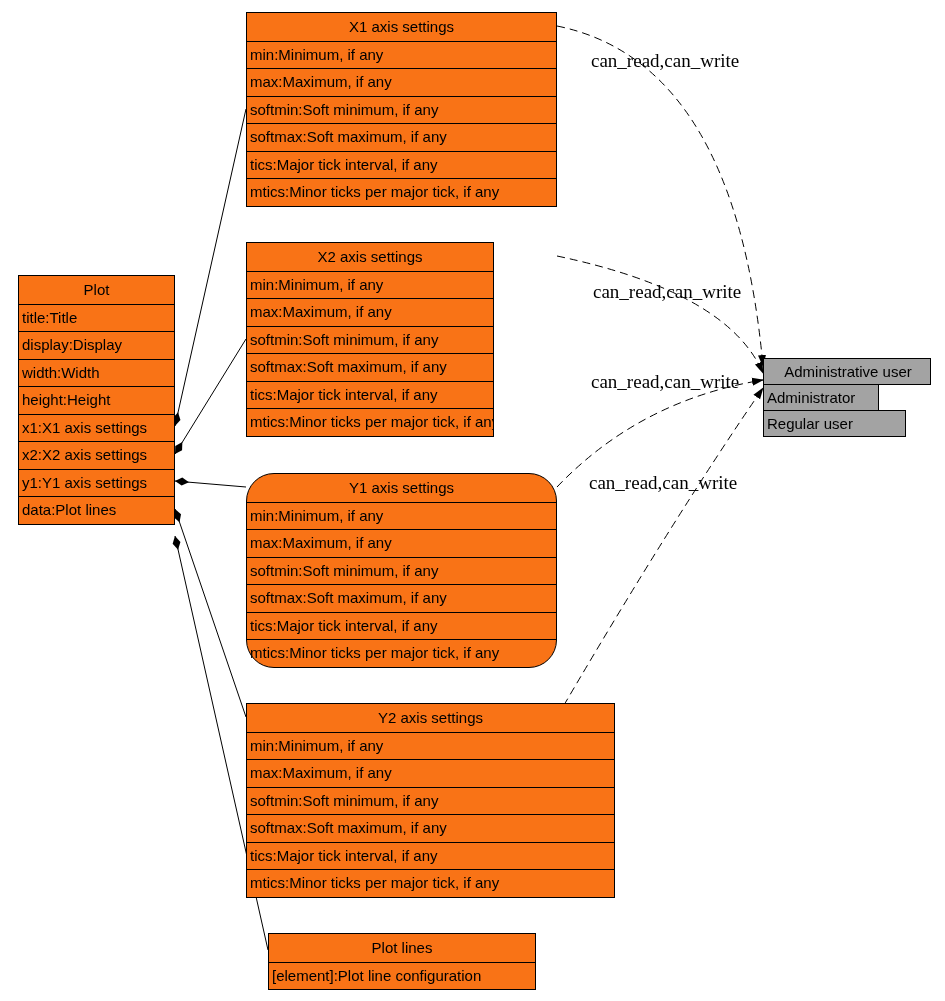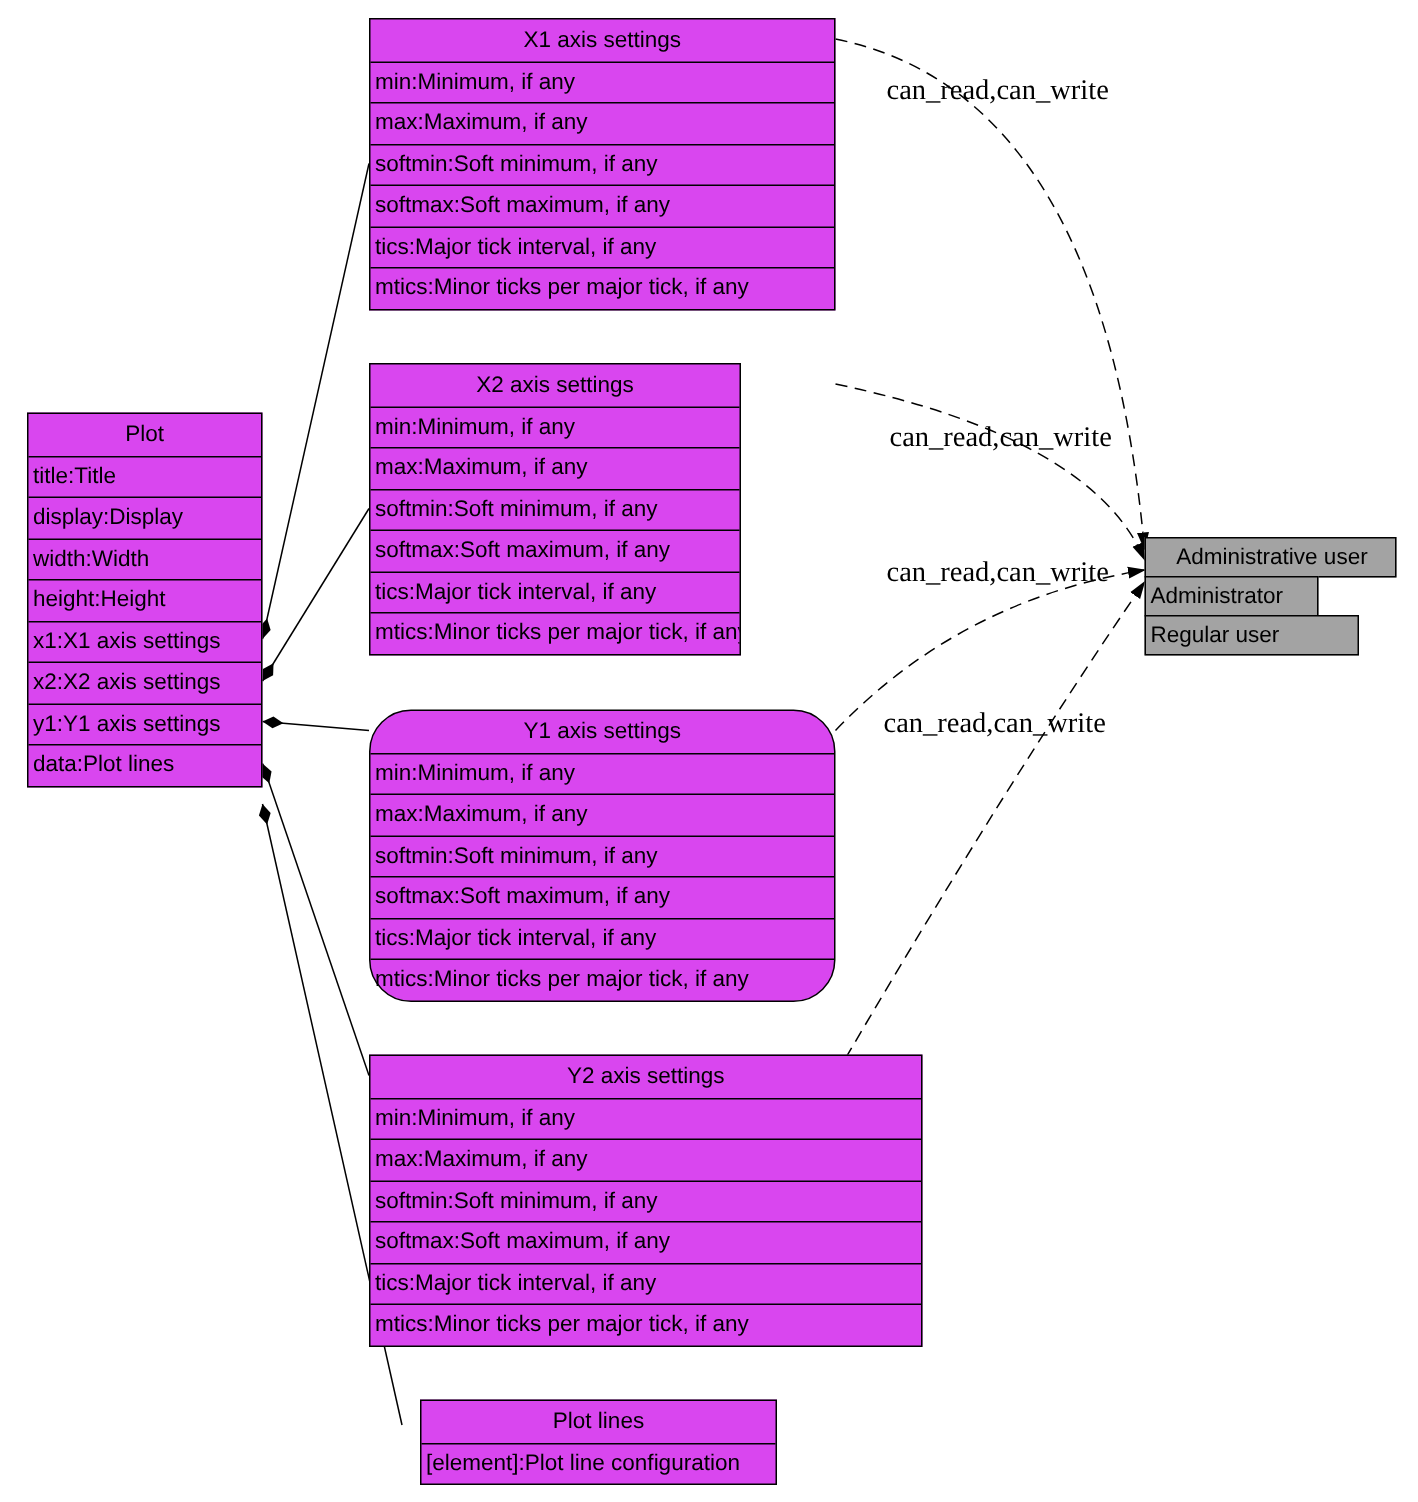--- a/index.html
+++ b/index.html
@@ -33,21 +33,21 @@
   .edges-layer path.dashed {
     fill: none;
     stroke: #000000;
     stroke-width: 1;
     stroke-dasharray: 8 5;
   }
   .uml-box {
     position: absolute;
     box-sizing: border-box;
     border: 1px solid #000000;
-    background: #d946ef;
+    background: #f97316;
   }
   .uml-title {
     box-sizing: border-box;
     height: 27.5px;
     line-height: 27.5px;
     text-align: center;
     white-space: nowrap;
     overflow: hidden;
   }
   .uml-row {
@@ -153,21 +153,21 @@
   <div class="uml-box" style="left:246px; top:703px; width:369px;">
     <div class="uml-title">Y2 axis settings</div>
     <div class="uml-row">min:Minimum, if any</div>
     <div class="uml-row">max:Maximum, if any</div>
     <div class="uml-row">softmin:Soft minimum, if any</div>
     <div class="uml-row">softmax:Soft maximum, if any</div>
     <div class="uml-row">tics:Major tick interval, if any</div>
     <div class="uml-row">mtics:Minor ticks per major tick, if any</div>
   </div>
 
-  <div class="uml-box" style="left:280px; top:933px; width:238px;">
+  <div class="uml-box" style="left:268px; top:933px; width:268px;">
     <div class="uml-title">Plot lines</div>
     <div class="uml-row">[element]:Plot line configuration</div>
   </div>
 
   <div class="plain-cell centered" style="left:763px; top:358px; width:168px;">Administrative user</div>
   <div class="plain-cell" style="left:763px; top:384px; width:116px;">Administrator</div>
   <div class="plain-cell" style="left:763px; top:410px; width:143px;">Regular user</div>
 
   <div class="edge-label" style="left:591px; top:50px;">can_read,can_write</div>
   <div class="edge-label" style="left:593px; top:281px;">can_read,can_write</div>

